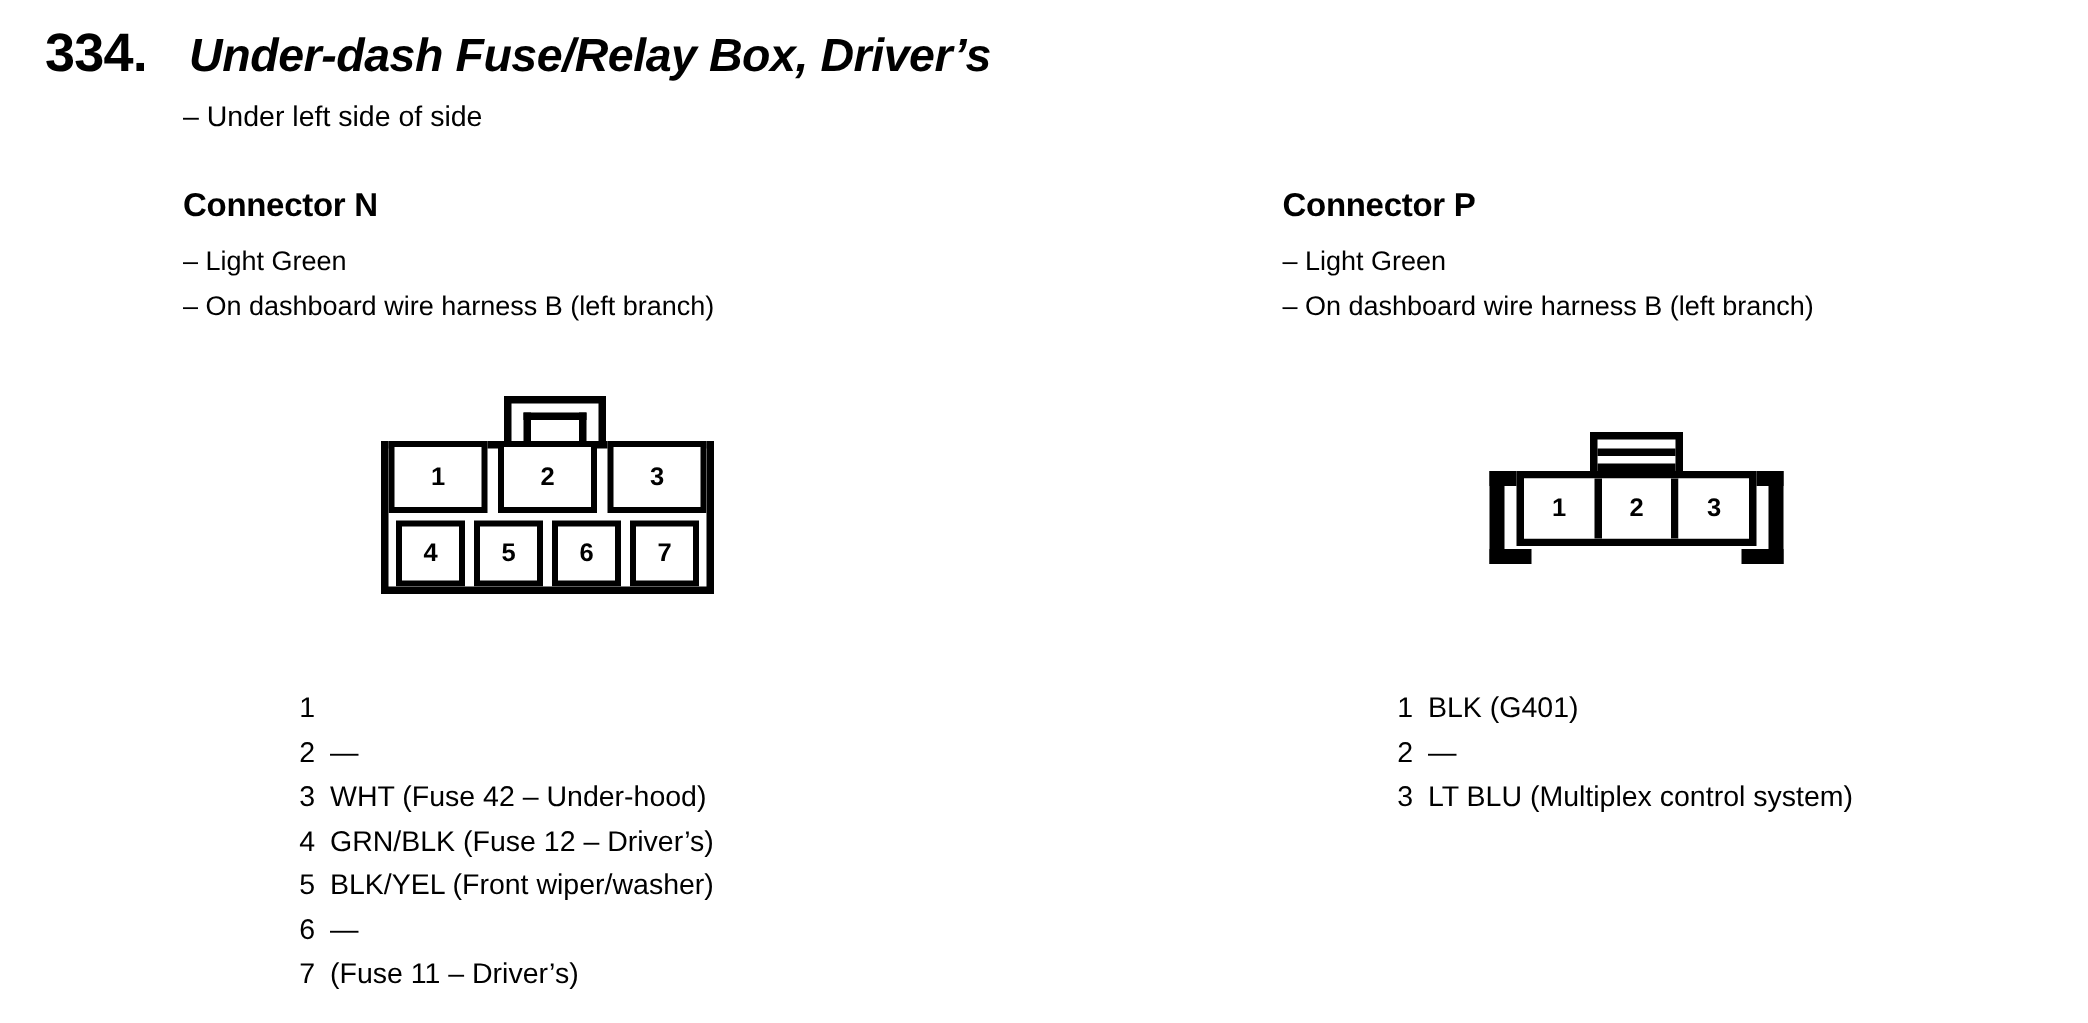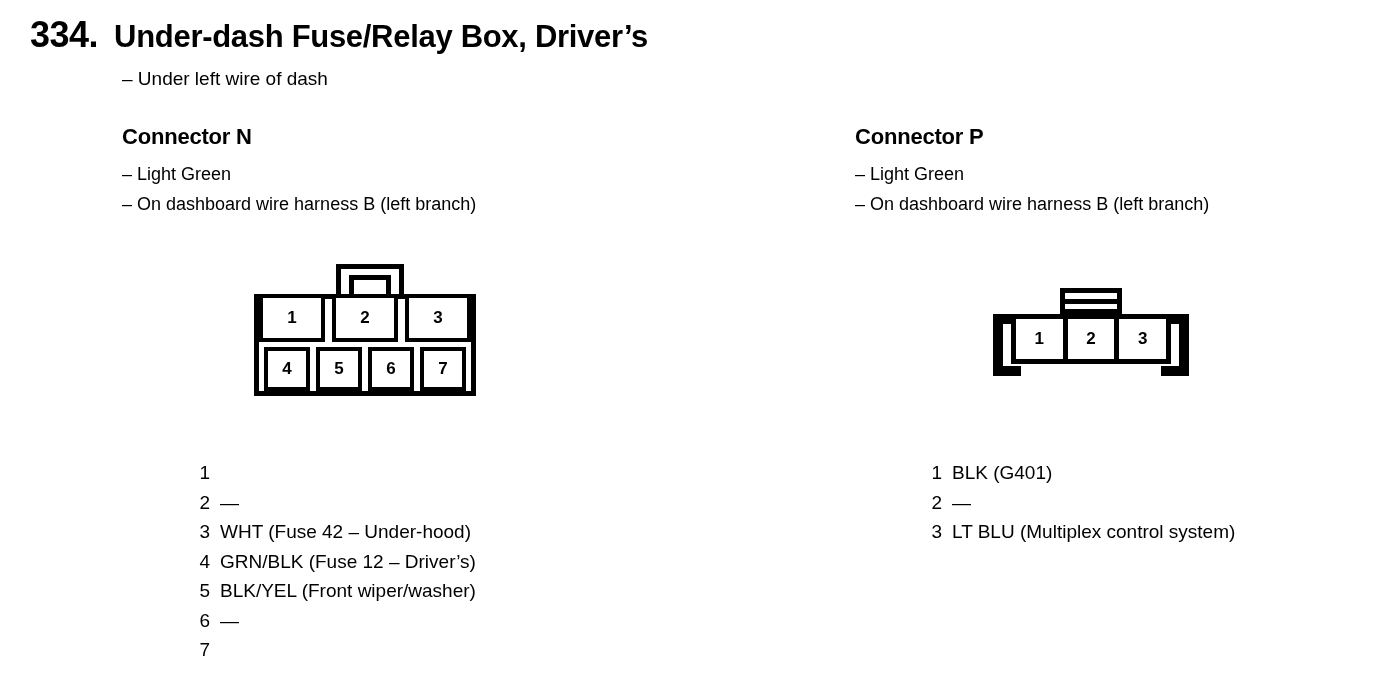--- a/index.html
+++ b/index.html
@@ -28,22 +28,23 @@
     white-space: nowrap;
   }
   #section-number {
     font-size: 36px;
     font-weight: bold;
     letter-spacing: -0.5px;
   }
   #page-title {
     font-size: 31px;
     font-weight: bold;
-    margin-left: 16px;
+    margin-left: 28px;
     letter-spacing: -0.3px;
+    font-style: italic;
   }
   #title-note {
     position: absolute;
     left: 122px;
     top: 68px;
     font-size: 19px;
     white-space: nowrap;
   }
 
   
@@ -274,21 +275,21 @@
     flex: 0 0 auto;
   }
 </style>
 </head>
 <body>
 
 <div id="title-row">
   <span id="section-number">334.</span>
   <span id="page-title">Under-dash Fuse/Relay Box, Driver’s</span>
 </div>
-<div id="title-note">– Under left wire of dash</div>
+<div id="title-note">– Under left side of side</div>
 
 <div class="column" id="column-n">
   <div class="connector-title">Connector N</div>
   <div class="connector-notes">
     <div class="connector-note">– Light Green</div>
     <div class="connector-note">– On dashboard wire harness B (left branch)</div>
   </div>
 </div>
 
 <div class="column" id="column-p">
@@ -352,20 +353,21 @@
   <div class="pin-row">
     <span class="pin-num">5</span>
     <span class="pin-desc">BLK/YEL (Front wiper/washer)</span>
   </div>
   <div class="pin-row">
     <span class="pin-num">6</span>
     <span class="pin-desc">—</span>
   </div>
   <div class="pin-row">
     <span class="pin-num">7</span>
+    <span class="pin-desc">(Fuse 11 – Driver’s)</span>
   </div>
 </div>
 
 <div class="pin-list" id="pin-list-p">
   <div class="pin-row">
     <span class="pin-num">1</span>
     <span class="pin-desc">BLK (G401)</span>
   </div>
   <div class="pin-row">
     <span class="pin-num">2</span>

